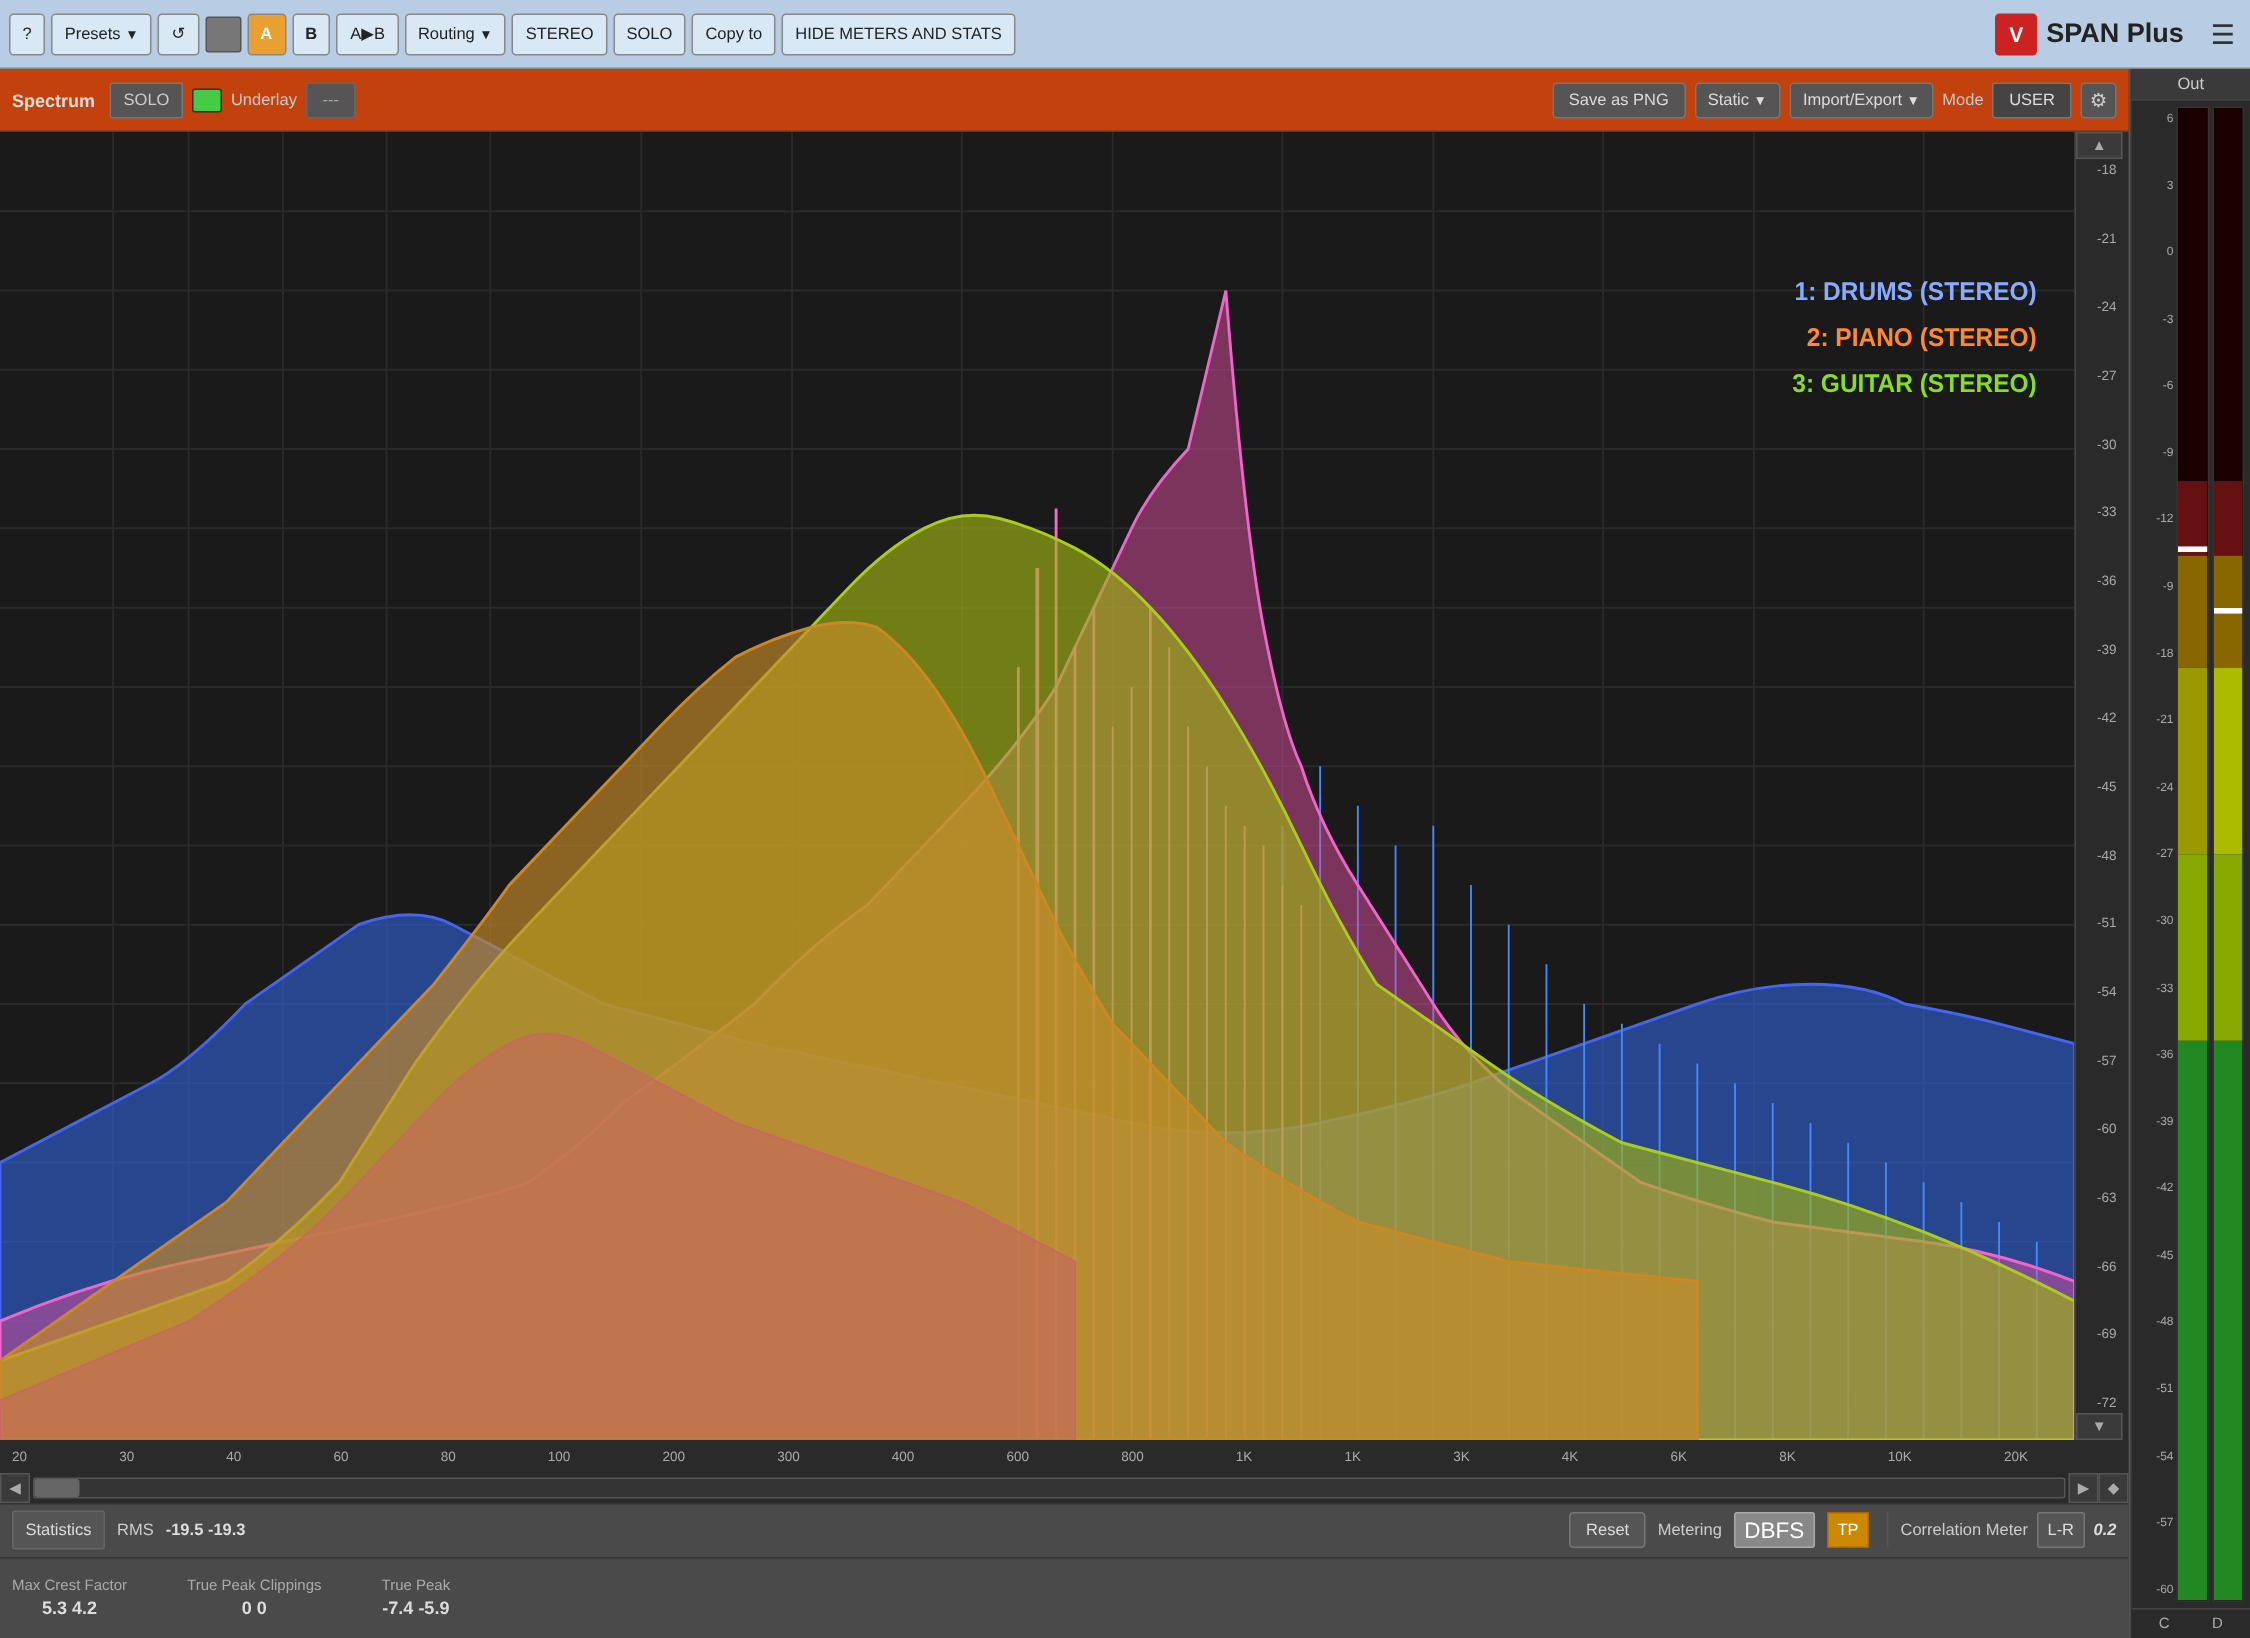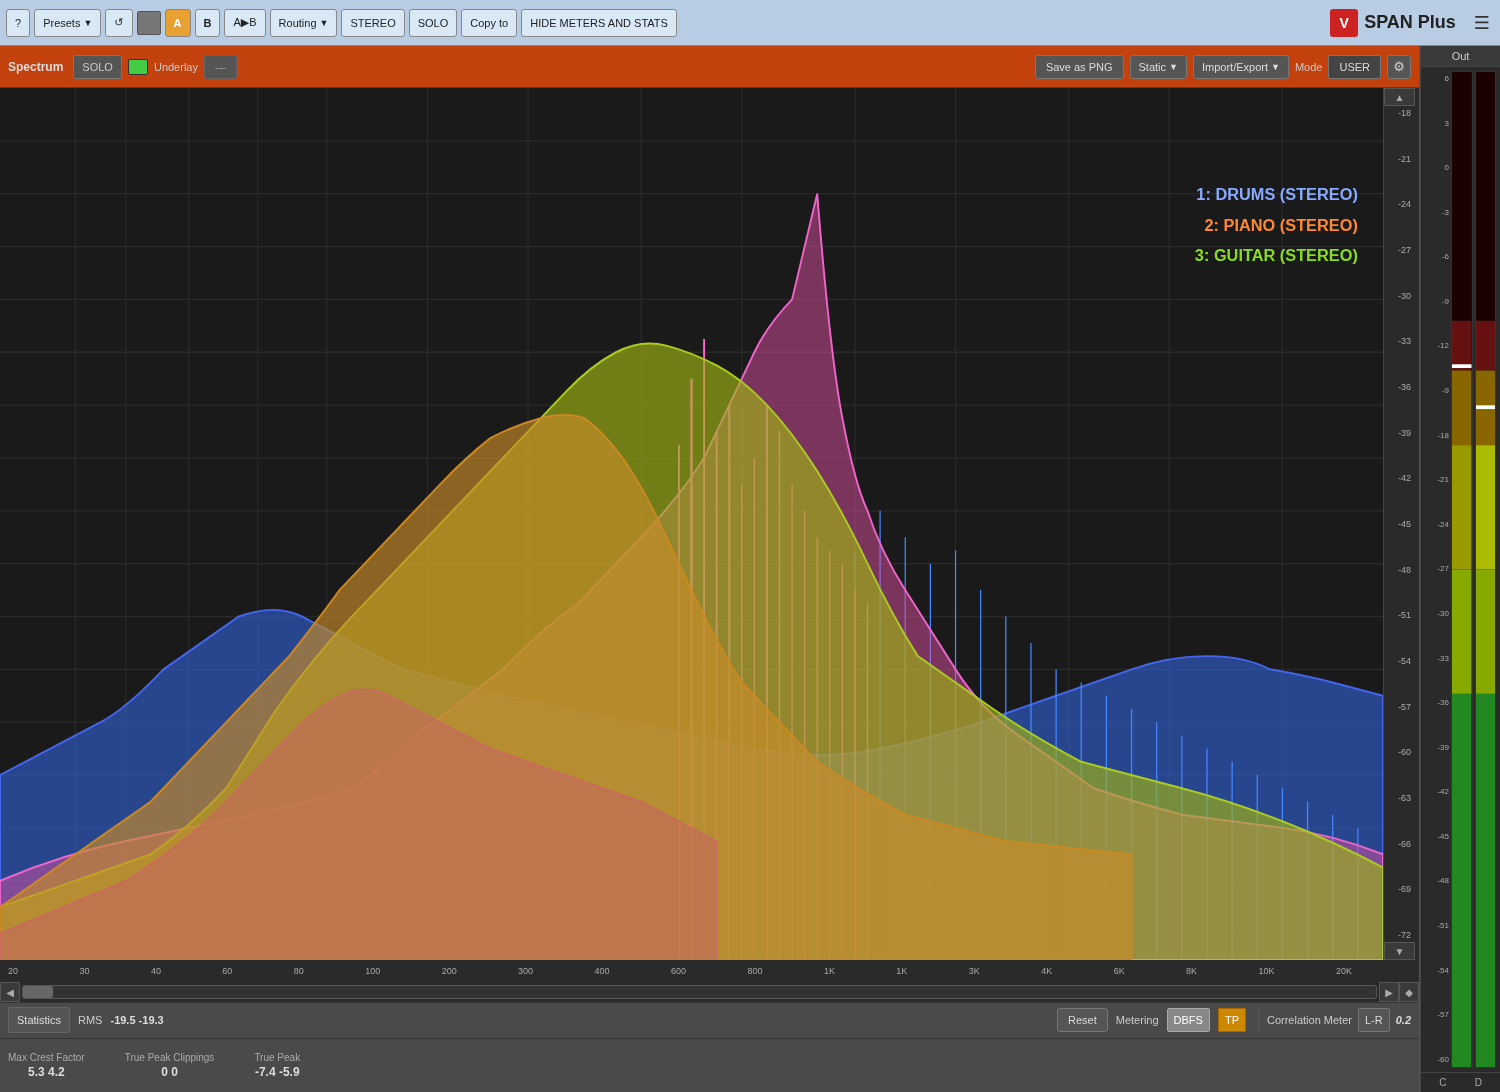--- a/index.html
+++ b/index.html
@@ -361,21 +361,21 @@
       height: 24px;
       display: flex;
       align-items: center;
     }
     .metering-label { color: #ccc; font-size: 11px; }
     .dbfs-btn {
       background: #888;
       border: 1px solid #aaa;
       border-radius: 2px;
       padding: 2px 6px;
-      font-size: 11px;
+      font-size: 15px;
       color: #fff;
       cursor: pointer;
       height: 24px;
       display: flex;
       align-items: center;
     }
     .tp-btn {
       background: #cc8800;
       border: 1px solid #aa6600;
       border-radius: 0;

